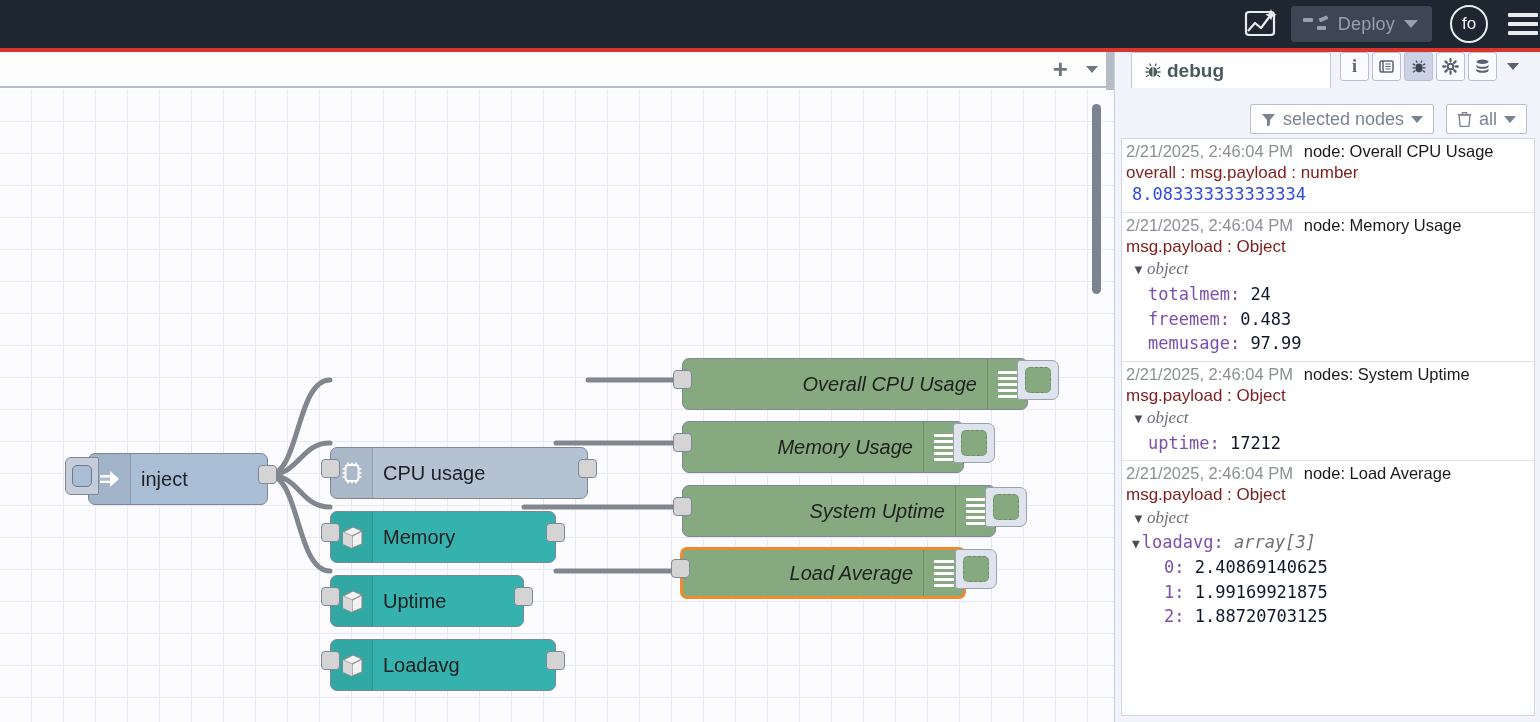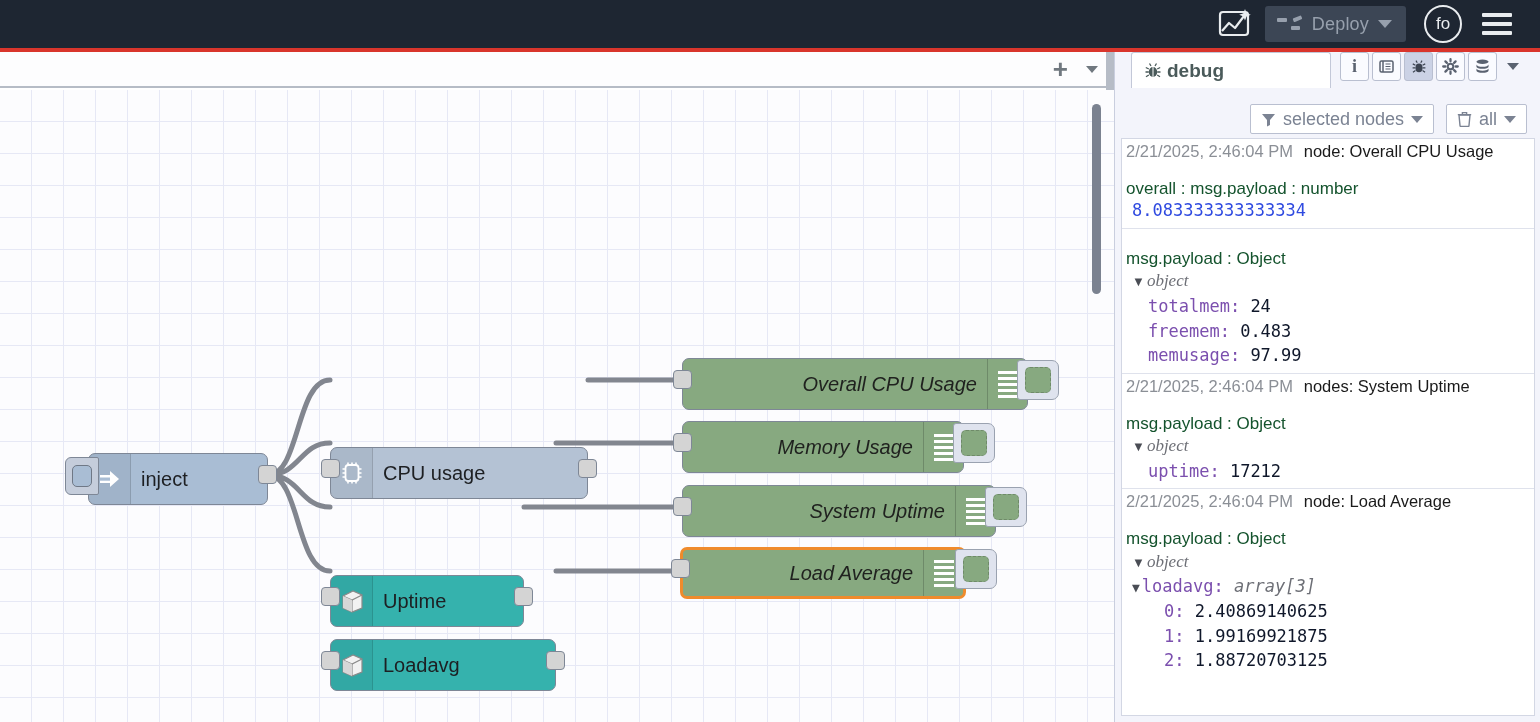--- a/index.html
+++ b/index.html
@@ -11,21 +11,21 @@
     background: #fff;
   }
   #app { position: relative; width: 1540px; height: 722px; }
 
   
   .header {
     position: absolute; top: 0; left: 0;
     width: 1540px; height: 48px;
     background: #1e2632;
     display: flex; align-items: center; justify-content: flex-end;
-    padding-right: 28px;
+    padding-right: 2px;
   }
   .header-underline {
     position: absolute; top: 48px; left: 0;
     width: 1540px; height: 4px; background: #d9352c;
   }
   .hdr-btn {
     display: flex; align-items: center; justify-content: center;
     height: 34px; cursor: pointer;
   }
   .ai-icon { width: 40px; margin-right: 10px; }
@@ -211,21 +211,21 @@
     width: 414px; height: 578px;
     background: #fff;
     border: 1px solid #d3d7e4;
     overflow: hidden;
     font-size: 17px;
   }
   .msg { border-bottom: 1px solid #dfe2ec; padding: 3px 0 5px 4px; }
   .msg-head { white-space: nowrap; }
   .ts { color: #8b8f96; font-size: 16.5px; }
   .node-name { color: #1a1a1a; font-size: 16.5px; margin-left: 6px; }
-  .topic { color: #14532d; font-size: 17px; display: block; line-height: 1.25; margin-top: 16px; }
+  .topic { color: #7f1d1d; font-size: 17px; display: block; line-height: 1.25; }
   .value-num {
     color: #2f4ae0; font-family: "DejaVu Sans Mono", monospace;
     font-size: 17px; display: block; padding-left: 6px; line-height: 1.4;
   }
   .obj-row {
     font-family: Liberation Serif, serif; font-size: 17px;
     color: #6d6f76; font-style: italic; line-height: 1.45;
     padding-left: 6px;
   }
   .tri { color: #4a4d55; font-size: 13px; font-style: normal; margin-right: 2px; }
@@ -320,20 +320,33 @@
           <g stroke="#fff" stroke-width="1.6">
             <path d="M3.5 9h3M3.5 13h3M3.5 17h3M19.5 9h3M19.5 13h3M19.5 17h3"></path>
             <path d="M9 2.5v2.5M13 2.5v2.5M17 2.5v2.5M9 21v2.5M13 21v2.5M17 21v2.5"></path>
           </g>
         </svg>
       </div>
       <div class="node-label">CPU usage</div>
       <div class="port out"></div>
     </div>
 
+    <div class="node teal" style="left:330px; top:421px; width:226px;">
+      <div class="port in"></div>
+      <div class="node-icon-cell">
+        <svg width="28" height="28" viewBox="0 0 28 28">
+          <path d="M5 9 L15 4 L24 8 L24 21 L14 25 L5 21 Z" fill="#f2f2f2" stroke="#8a8a8a" stroke-width="1.2"></path>
+          <path d="M5 9 L14 13 L24 8" fill="none" stroke="#8a8a8a" stroke-width="1.2"></path>
+          <path d="M14 13 L14 25" fill="none" stroke="#8a8a8a" stroke-width="1.2"></path>
+          <path d="M5 9 L14 13 L14 25 L5 21 Z" fill="#d7d7d7"></path>
+        </svg>
+      </div>
+      <div class="node-label">Memory</div>
+      <div class="port out"></div>
+    </div>
 
     <div class="node teal" style="left:330px; top:485px; width:194px;">
       <div class="port in"></div>
       <div class="node-icon-cell">
         <svg width="28" height="28" viewBox="0 0 28 28">
           <path d="M5 9 L15 4 L24 8 L24 21 L14 25 L5 21 Z" fill="#f2f2f2" stroke="#8a8a8a" stroke-width="1.2"></path>
           <path d="M5 9 L14 13 L24 8" fill="none" stroke="#8a8a8a" stroke-width="1.2"></path>
           <path d="M14 13 L14 25" fill="none" stroke="#8a8a8a" stroke-width="1.2"></path>
           <path d="M5 9 L14 13 L14 25 L5 21 Z" fill="#d7d7d7"></path>
         </svg>
@@ -501,20 +514,24 @@
       <div class="msg">
         <div class="msg-head">
           <span class="ts">2/21/2025, 2:46:04 PM</span>
           <span class="node-name">node: Overall CPU Usage</span>
         </div>
         <span class="topic">overall : msg.payload : number</span>
         <span class="value-num">8.083333333333334</span>
       </div>
 
       <div class="msg">
+        <div class="msg-head">
+          <span class="ts">2/21/2025, 2:46:04 PM</span>
+          <span class="node-name">node: Memory Usage</span>
+        </div>
         <span class="topic">msg.payload : Object</span>
         <div class="obj-row">
           <span class="tri">▼</span><span>object</span>
         </div>
         <div class="kv">
           <span class="k">totalmem</span><span class="k">: </span><span class="v">24</span>
         </div>
         <div class="kv">
           <span class="k">freemem</span><span class="k">: </span><span class="v">0.483</span>
         </div>

